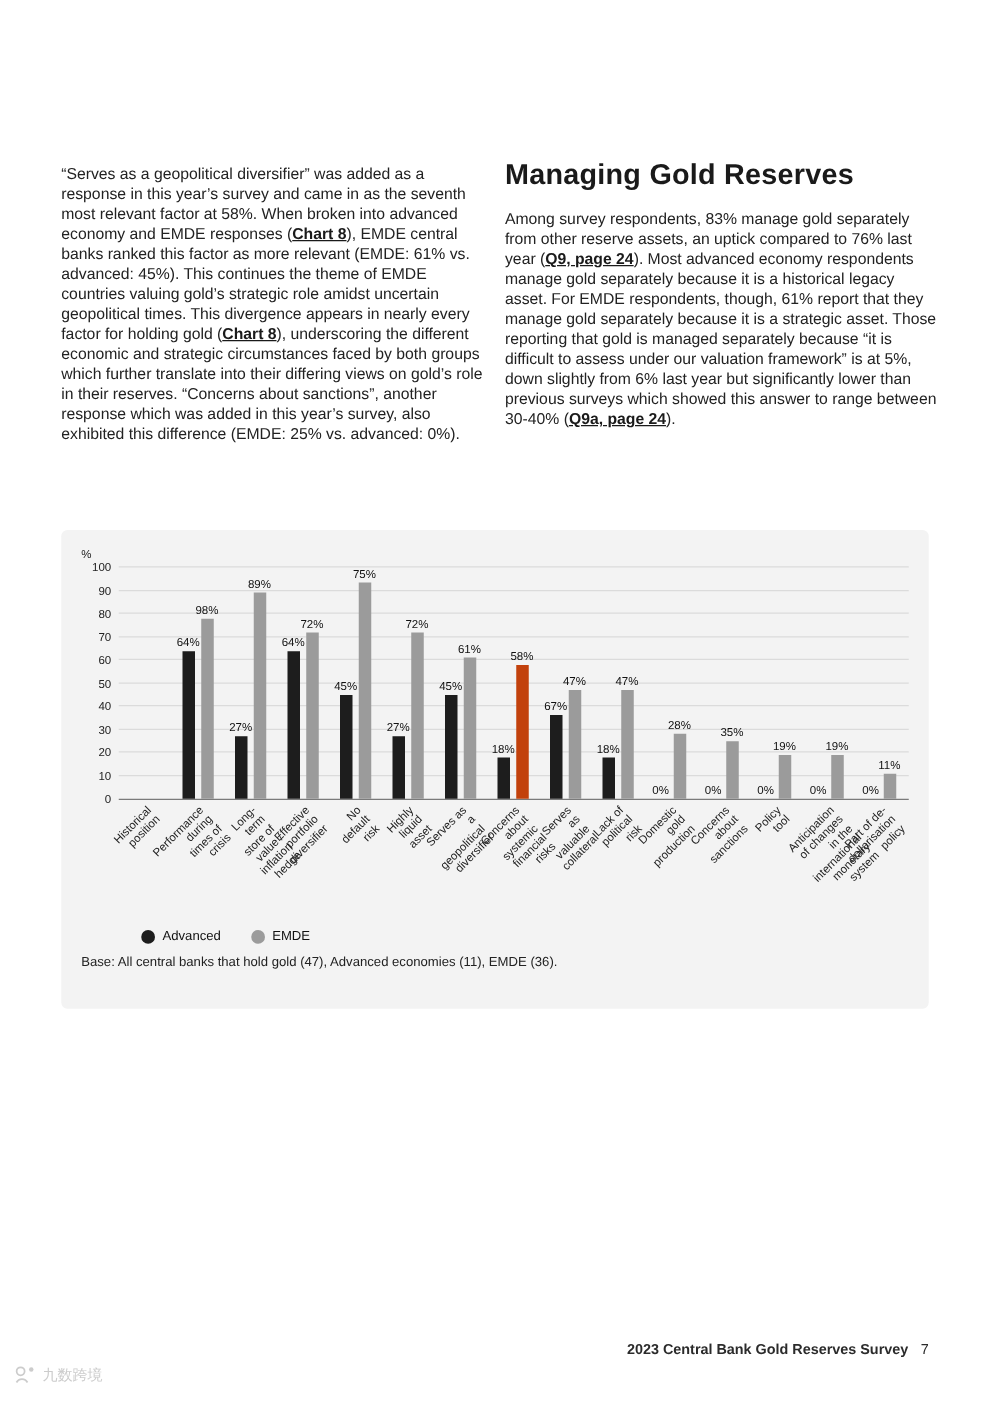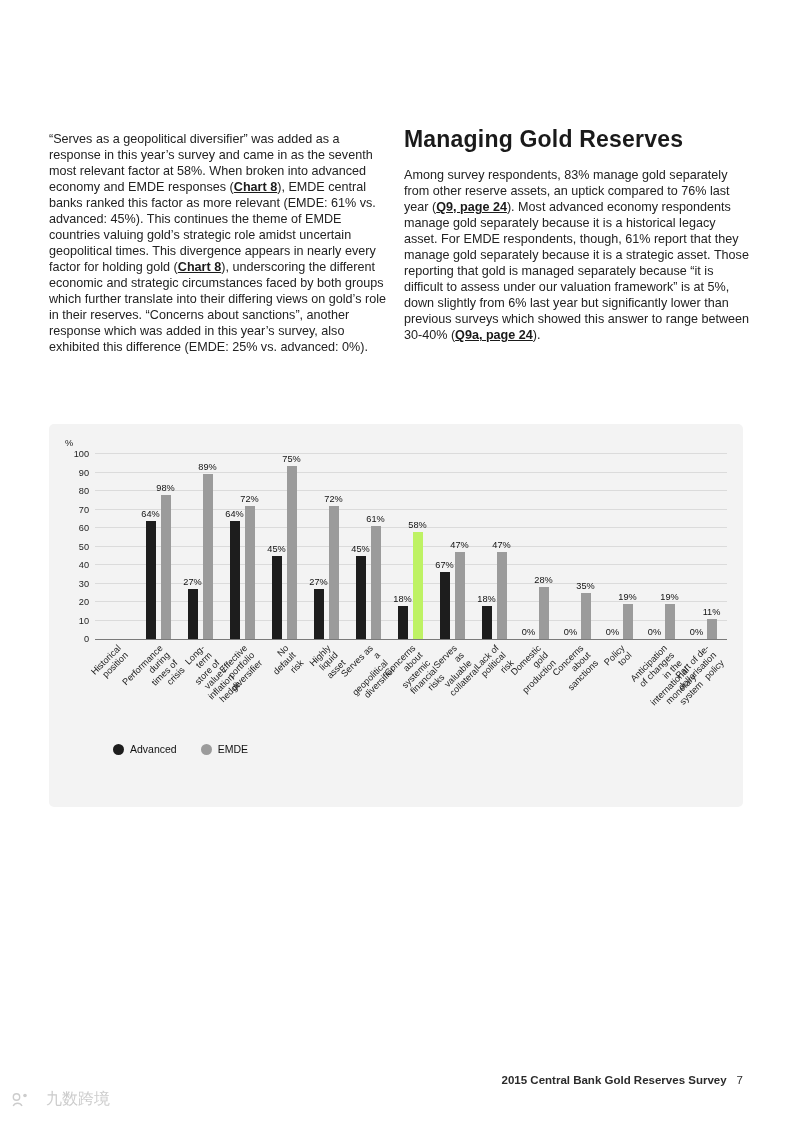--- a/index.html
+++ b/index.html
@@ -45,21 +45,21 @@
 
   .legend { display: flex; align-items: center; gap: 24px; margin: 6px 0 0 22px; padding-left: 26px; }
   .legend-item { display: flex; align-items: center; font-size: 10.5px; color: #111; }
   .legend-dot { width: 11px; height: 11px; border-radius: 50%; display: inline-block; margin-right: 6px; }
 
   .base-note { margin-top: 9px; font-size: 10.5px; color: #222; }
 
   
   .footer { position: absolute; right: 50px; top: 1074px; display: flex; align-items: baseline; gap: 10px; font-size: 11.5px; color: #2b2b2b; }
   .footer .ft-title { font-weight: 700; }
-  .watermark { position: absolute; left: 10px; bottom: 12px; display: flex; align-items: center; gap: 16px; color: #cccccc; font-size: 16px; }
+  .watermark { position: absolute; left: 10px; bottom: 12px; display: flex; align-items: center; gap: 4px; color: #cccccc; font-size: 12px; }
 </style>
 </head>
 <body>
 
 <div class="page">
 
   <div class="col-left">
     <p><span>“Serves as a geopolitical diversifier” was added as a response in this year’s survey and came in as the seventh most relevant factor at 58%. When broken into advanced economy and EMDE responses (</span><span class="xref">Chart 8</span><span>), EMDE central banks ranked this factor as more relevant (EMDE: 61% vs. advanced: 45%). This continues the theme of EMDE countries valuing gold’s strategic role amidst uncertain geopolitical times. This divergence appears in nearly every factor for holding gold (</span><span class="xref">Chart 8</span><span>), underscoring the different economic and strategic circumstances faced by both groups which further translate into their differing views on gold’s role in their reserves. “Concerns about sanctions”, another response which was added in this year’s survey, also exhibited this difference (EMDE: 25% vs. advanced: 0%).</span></p>
   </div>
 
@@ -137,21 +137,21 @@
             <span class="bar-label">45%</span>
           </div>
           <div class="bar" style="height: 112.85px; background: rgb(155, 155, 155);">
             <span class="bar-label">61%</span>
           </div>
         </div>
         <div class="bar-group" style="left: 294px; width: 42px;">
           <div class="bar" style="height: 33.3px; background: rgb(29, 29, 29);">
             <span class="bar-label">18%</span>
           </div>
-          <div class="bar" style="height: 107.3px; background: #bef264;">
+          <div class="bar" style="height: 107.3px; background: #c2410c;">
             <span class="bar-label">58%</span>
           </div>
         </div>
         <div class="bar-group" style="left: 336px; width: 42px;">
           <div class="bar" style="height: 66.6px; background: rgb(29, 29, 29);">
             <span class="bar-label">67%</span>
           </div>
           <div class="bar" style="height: 86.95px; background: rgb(155, 155, 155);">
             <span class="bar-label">47%</span>
           </div>
@@ -267,24 +267,25 @@
     <div class="legend">
         <div class="legend-item">
           <span class="legend-dot" style="background: rgb(29, 29, 29);"></span>
           <span>Advanced</span>
         </div>
         <div class="legend-item">
           <span class="legend-dot" style="background: rgb(155, 155, 155);"></span>
           <span>EMDE</span>
         </div>
       </div>
+    <div class="base-note">Base: All central banks that hold gold (47), Advanced economies (11), EMDE (36).</div>
   </section>
 
   <div class="footer">
-    <span class="ft-title">2015 Central Bank Gold Reserves Survey</span>
+    <span class="ft-title">2023 Central Bank Gold Reserves Survey</span>
     <span>7</span>
   </div>
 
   <div class="watermark">
     <svg width="20" height="20" viewBox="0 0 20 20">
       <circle cx="6.5" cy="7" r="3.2" fill="none" stroke="#cccccc" stroke-width="1.4"></circle>
       <path d="M3.2 16c1.8-3.6 7-3.6 8.8 0" fill="none" stroke="#cccccc" stroke-width="1.4"></path>
       <circle cx="15" cy="5.5" r="1.8" fill="#cccccc"></circle>
     </svg>
     <span>九数跨境</span>

